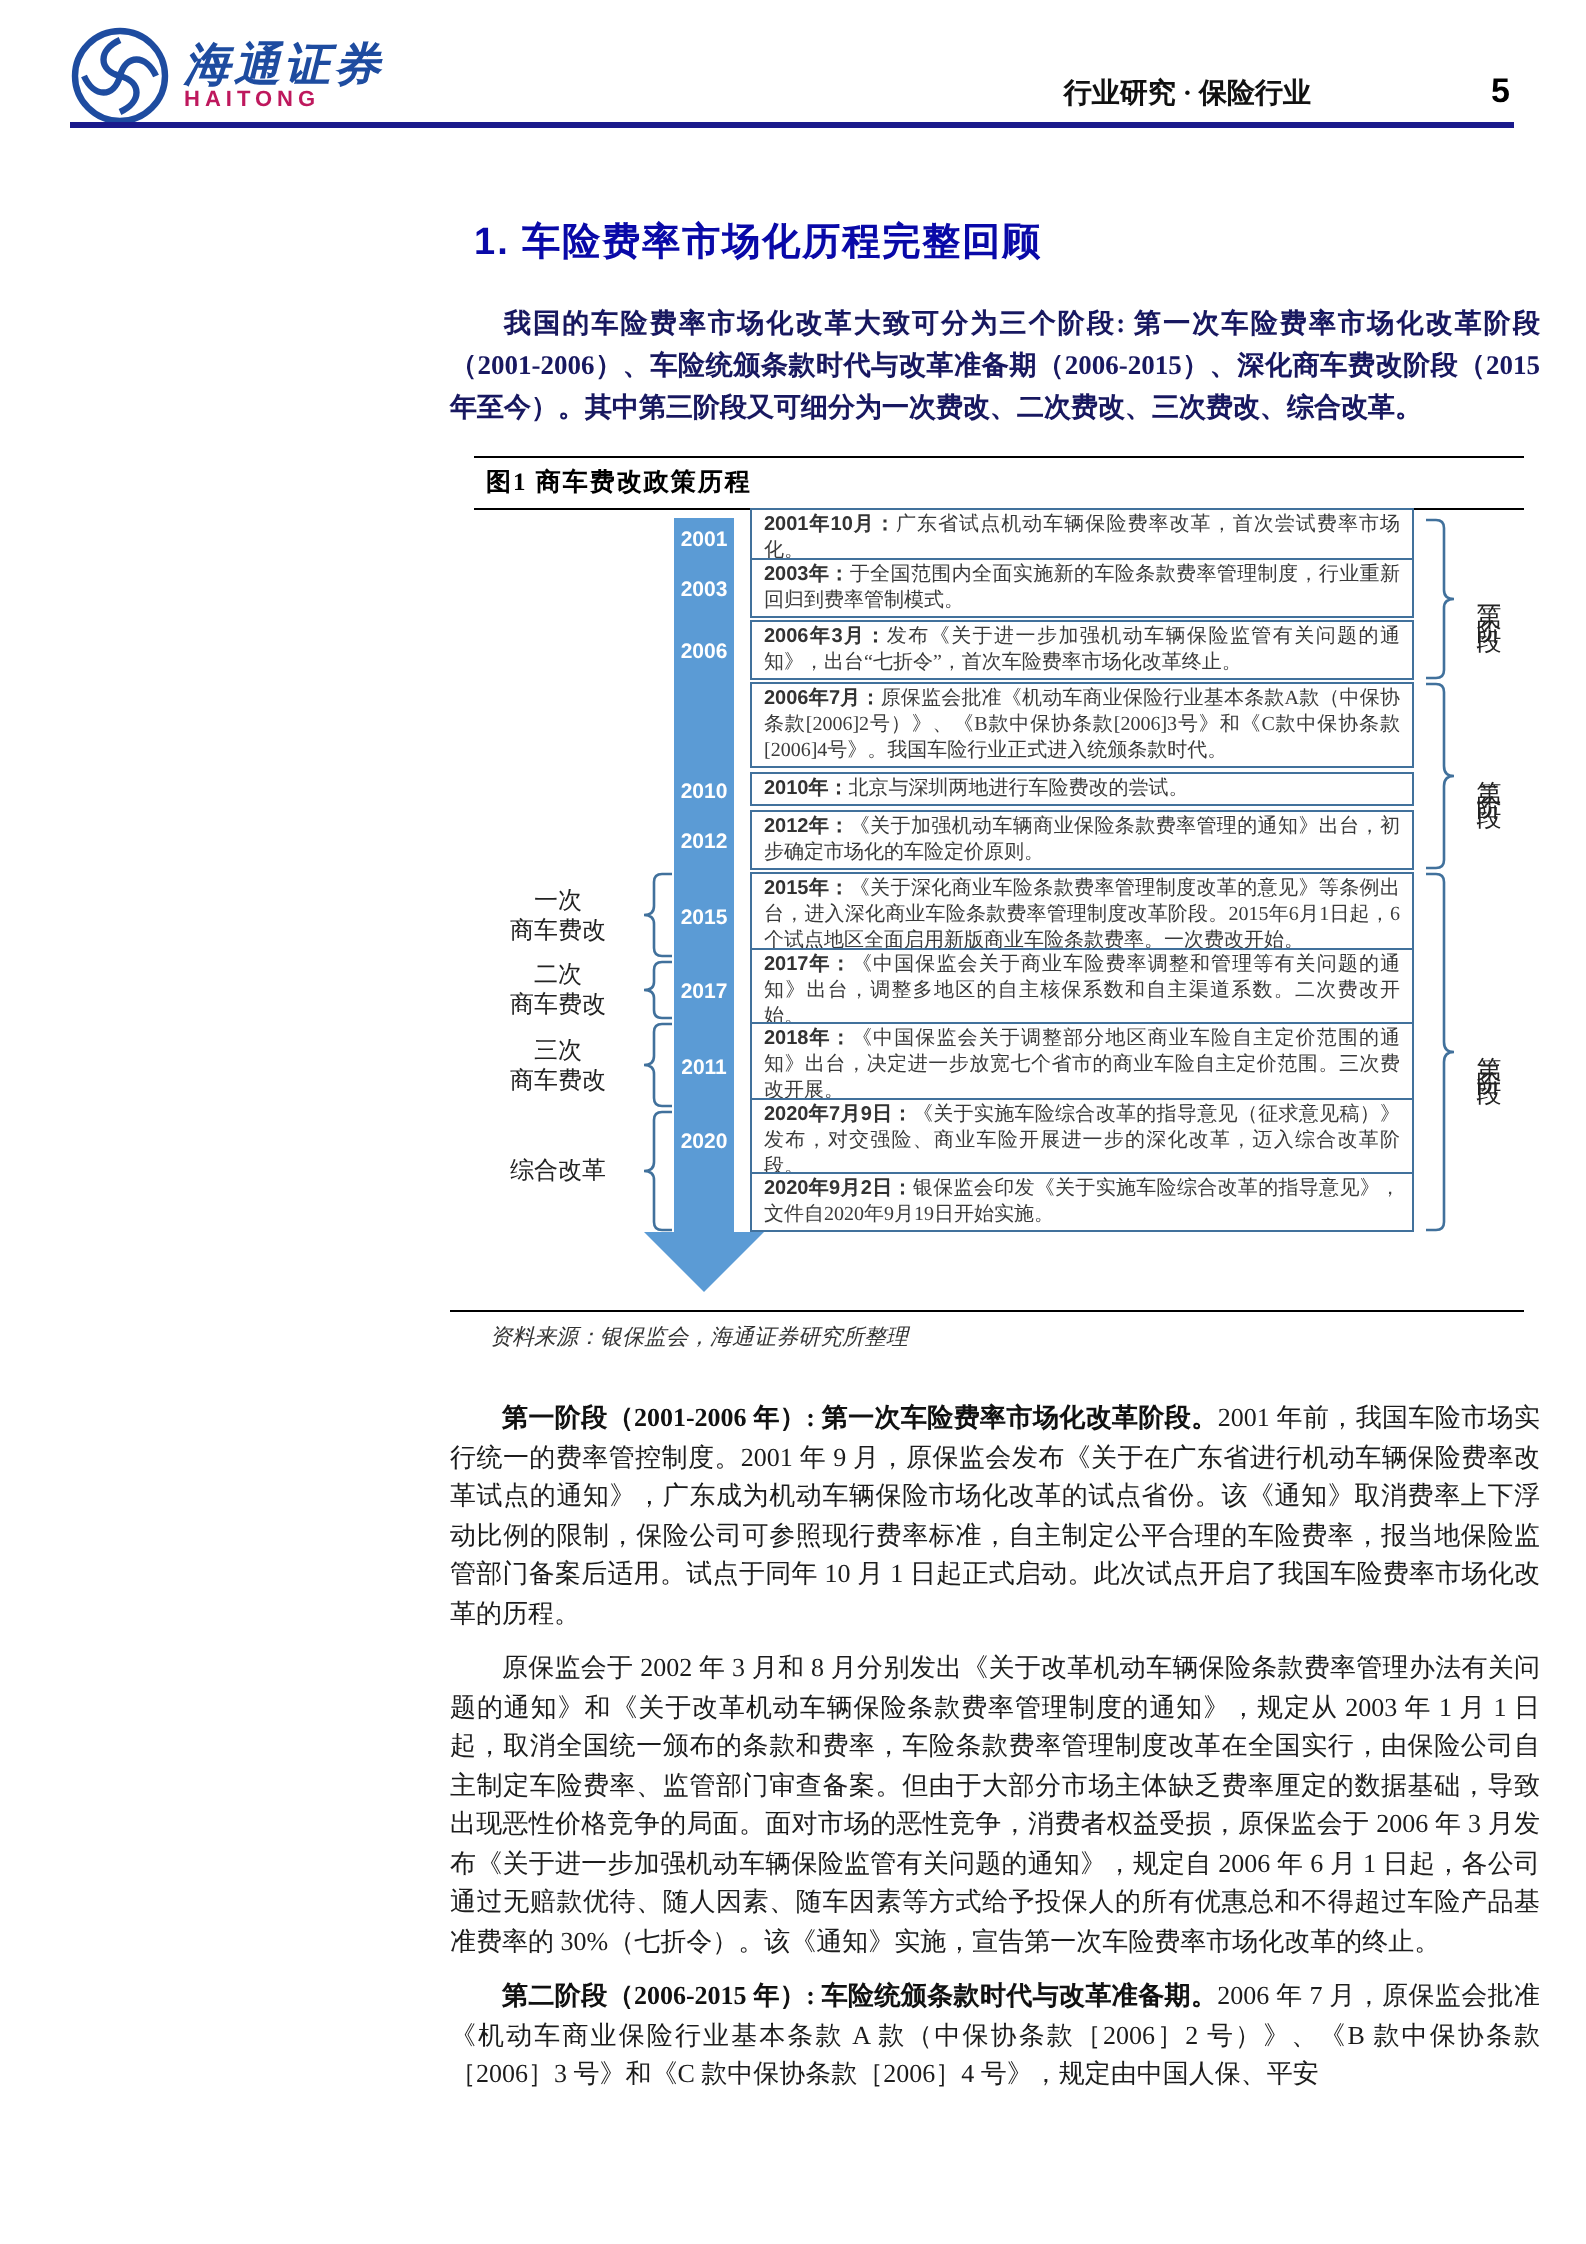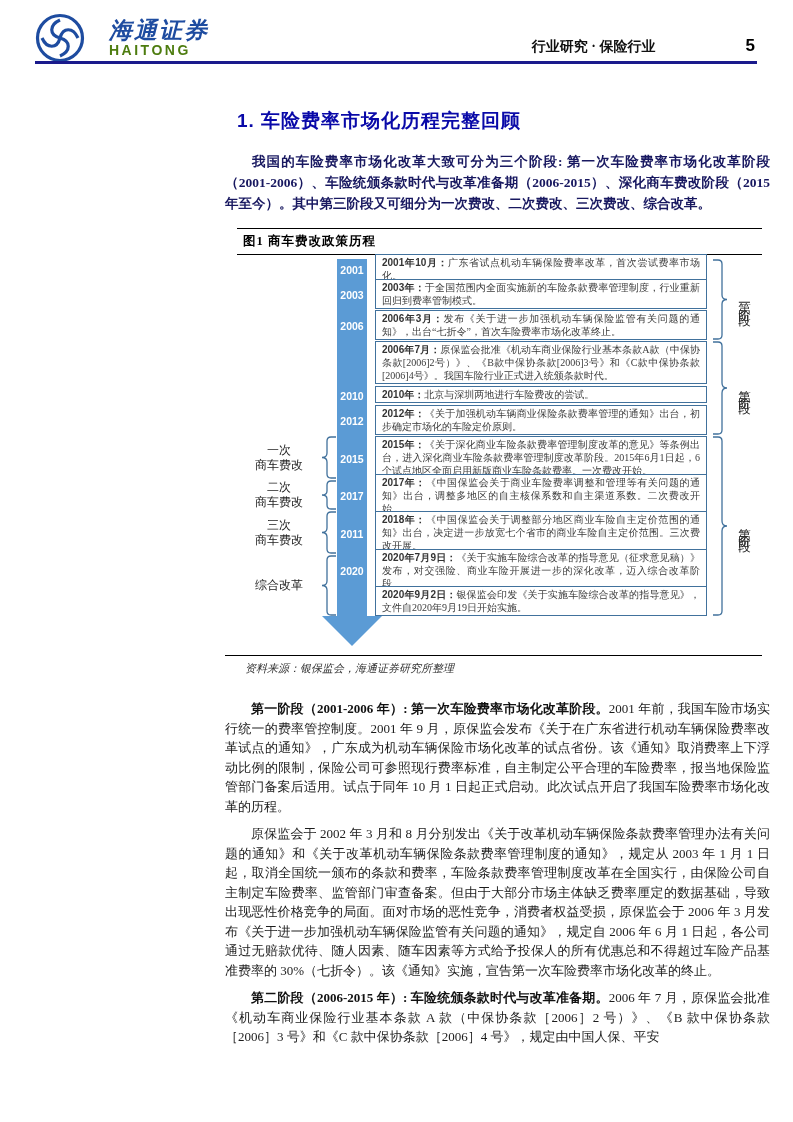--- a/index.html
+++ b/index.html
@@ -1,25 +1,25 @@
 <!DOCTYPE html>
 <html><head>
 <meta charset="utf-8">
 <style>
   html,body{margin:0;padding:0;background:#e8e8e8;}
   .page{position:relative;width:793px;height:1122px;background:#ffffff;margin:0 auto;
         font-family:"Liberation Serif","DejaVu Serif",serif;overflow:hidden;}
 
   
-  .hdr-logo{position:absolute;left:35px;top:13px;display:flex;align-items:center;gap:24px;}
+  .hdr-logo{position:absolute;left:35px;top:13px;display:flex;align-items:center;gap:7px;}
   .logo-mark{width:50px;height:50px;}
   .brand-txt{display:flex;flex-direction:column;line-height:1;}
   .brand-cn{font-size:23px;font-weight:bold;font-style:italic;color:#1e4ca0;letter-spacing:2px;
             font-family:"Liberation Serif",serif;}
-  .brand-en{font-size:14px;font-weight:bold;color:#4d7c0f;letter-spacing:2.5px;margin-top:1px;
+  .brand-en{font-size:11px;font-weight:bold;color:#be185d;letter-spacing:2.5px;margin-top:1px;
             font-family:"Liberation Sans",sans-serif;}
   .hdr-right{position:absolute;right:38px;top:36px;display:flex;align-items:baseline;gap:90px;}
   .doc-type{font-size:14px;font-weight:bold;color:#111;}
   .page-num{font-size:17px;font-weight:bold;color:#000;font-family:"Liberation Sans",sans-serif;}
   .hdr-rule{position:absolute;left:35px;right:36px;top:61px;height:3px;background:#1a1a8c;}
 
   
   .content{position:absolute;left:225px;right:23px;top:96px;}
   .sec-title{margin:12px 0 0 12px;font-size:19px;font-weight:bold;color:#0909a8;
              font-family:"Liberation Sans",sans-serif;letter-spacing:1px;}

